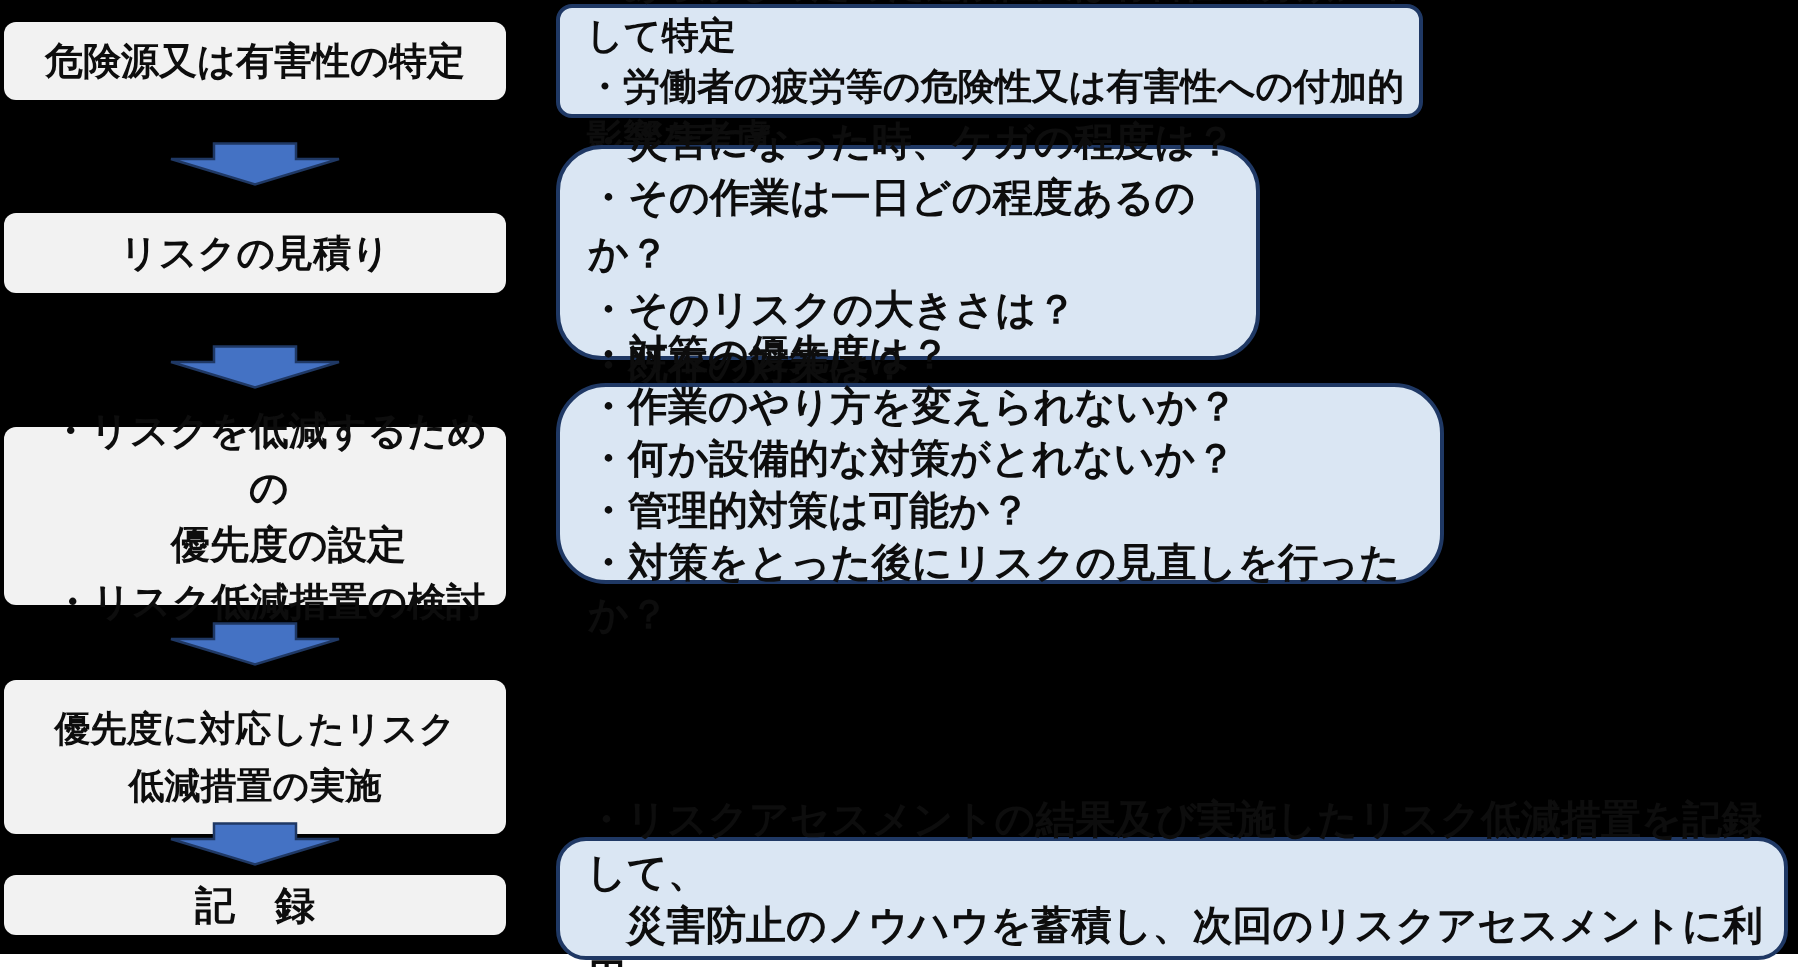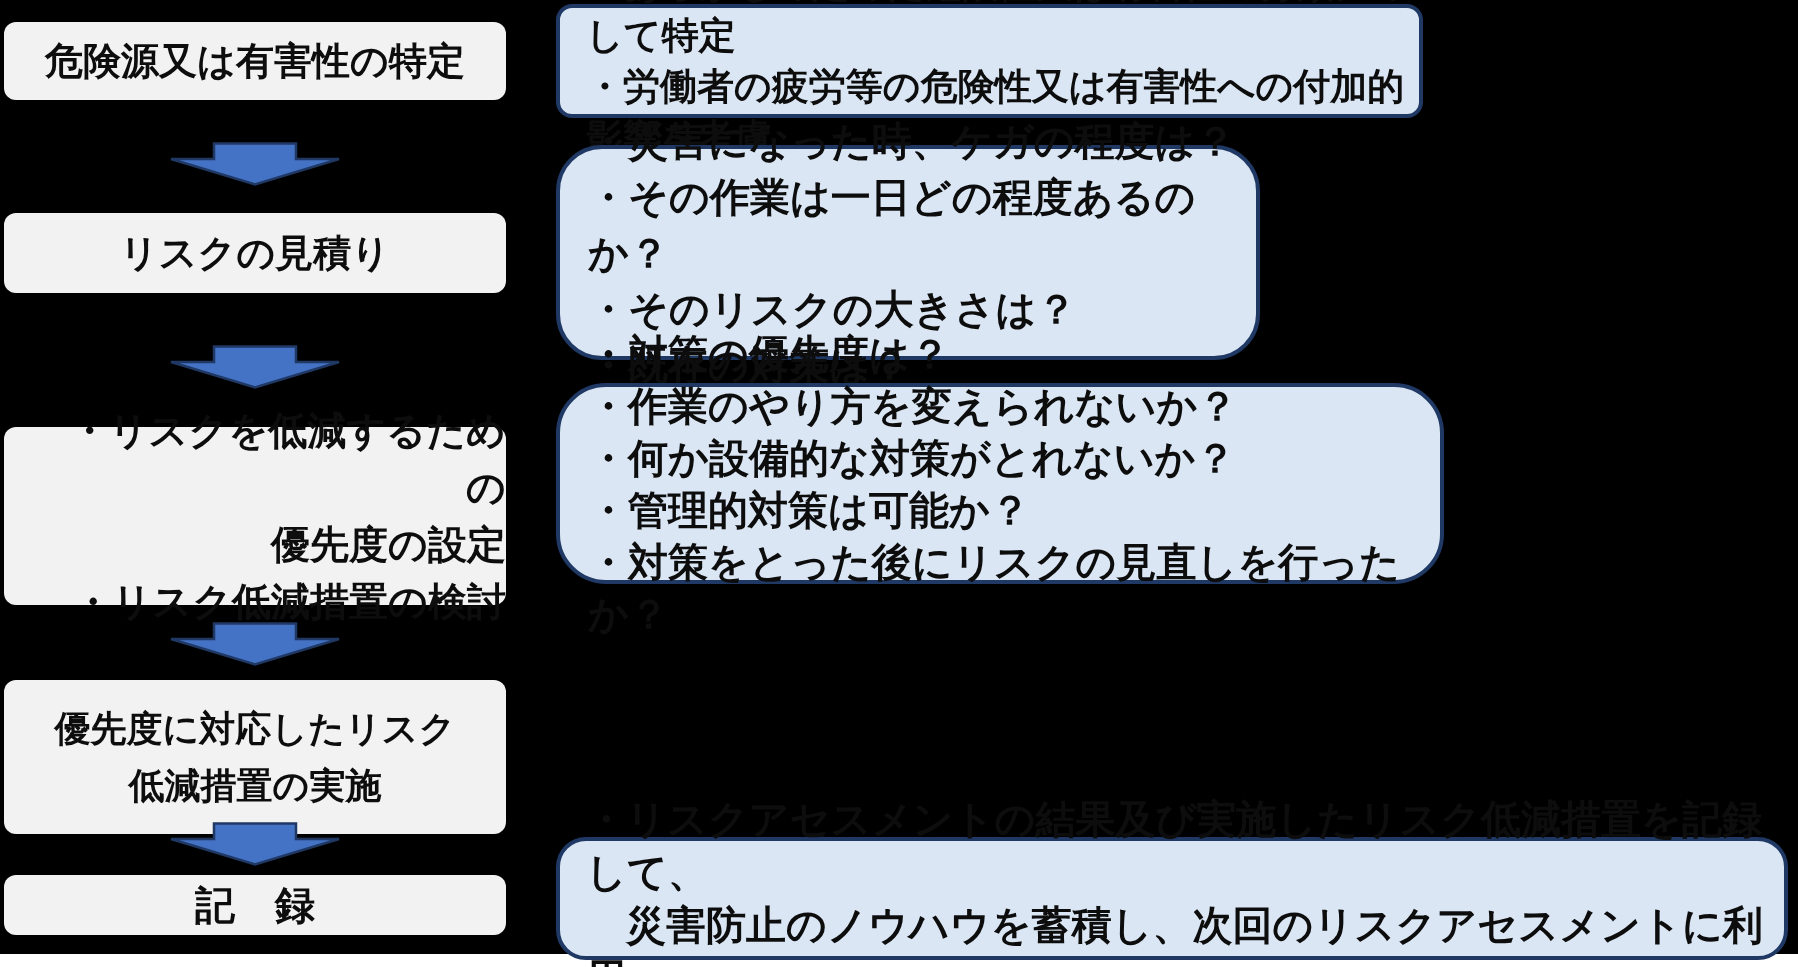--- a/index.html
+++ b/index.html
@@ -42,21 +42,21 @@
     display: flex;
     align-items: center;
     justify-content: flex-start;
     text-align: left;
     white-space: pre-line;
     box-sizing: border-box;
   }
   #lb1 { top: 22px;  height: 78px;  font-size: 38px; }
   #lb2 { top: 213px; height: 80px;  font-size: 38px; }
   #lb3 { top: 427px; height: 178px; font-size: 39px; line-height: 57px;
-         justify-content: flex-start; text-align: right; padding-left: 28px; }
+         justify-content: flex-start; text-align: center; padding-left: 28px; }
   #lb4 { top: 680px; height: 154px; font-size: 36px; line-height: 57px; }
   #lb5 { top: 875px; height: 60px;  font-size: 40px; }
 
   #rb1 { left: 556px; top: 4px;   width: 867px; height: 114px;
          font-size: 37px; line-height: 51px; border-radius: 16px; padding: 4px 10px 4px 26px; }
   #rb2 { left: 556px; top: 145px; width: 704px;  height: 215px;
          font-size: 40px; line-height: 56px; border-radius: 46px; padding: 4px 10px 4px 28px; }
   #rb3 { left: 556px; top: 383px; width: 888px;  height: 201px;
          font-size: 40px; line-height: 52px; border-radius: 50px; padding: 4px 10px 4px 28px; }
   #rb4 { left: 556px; top: 837px; width: 1232px; height: 123px;

